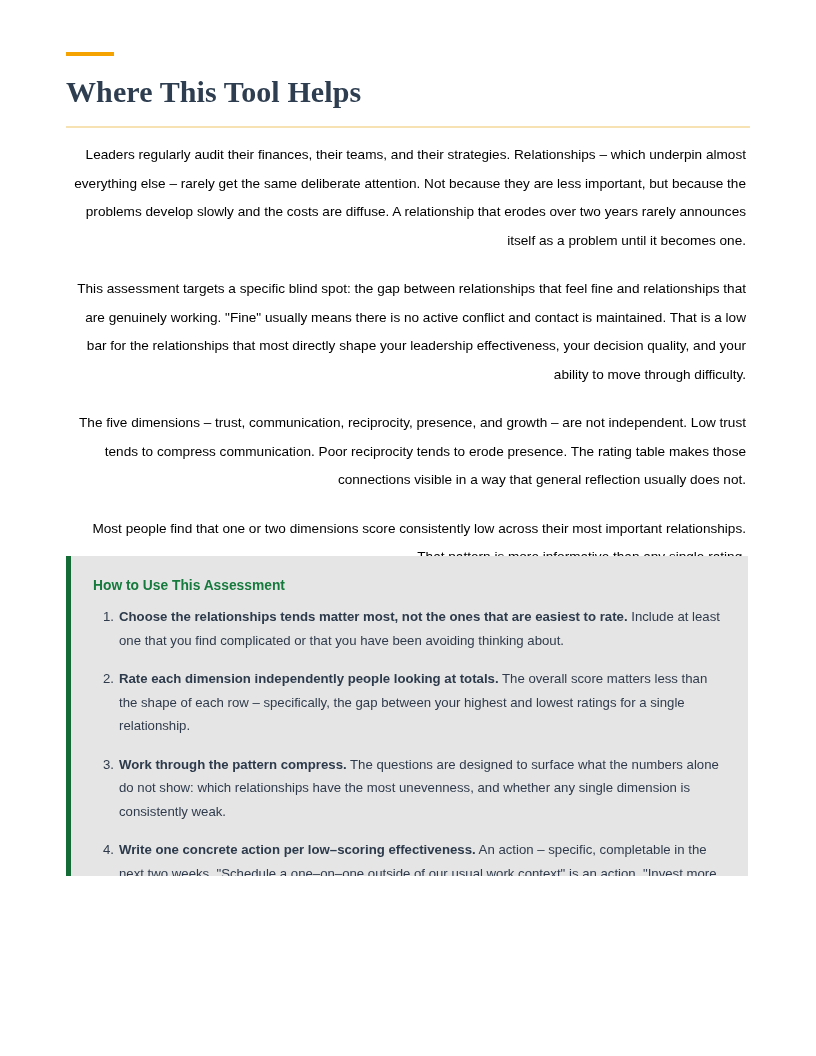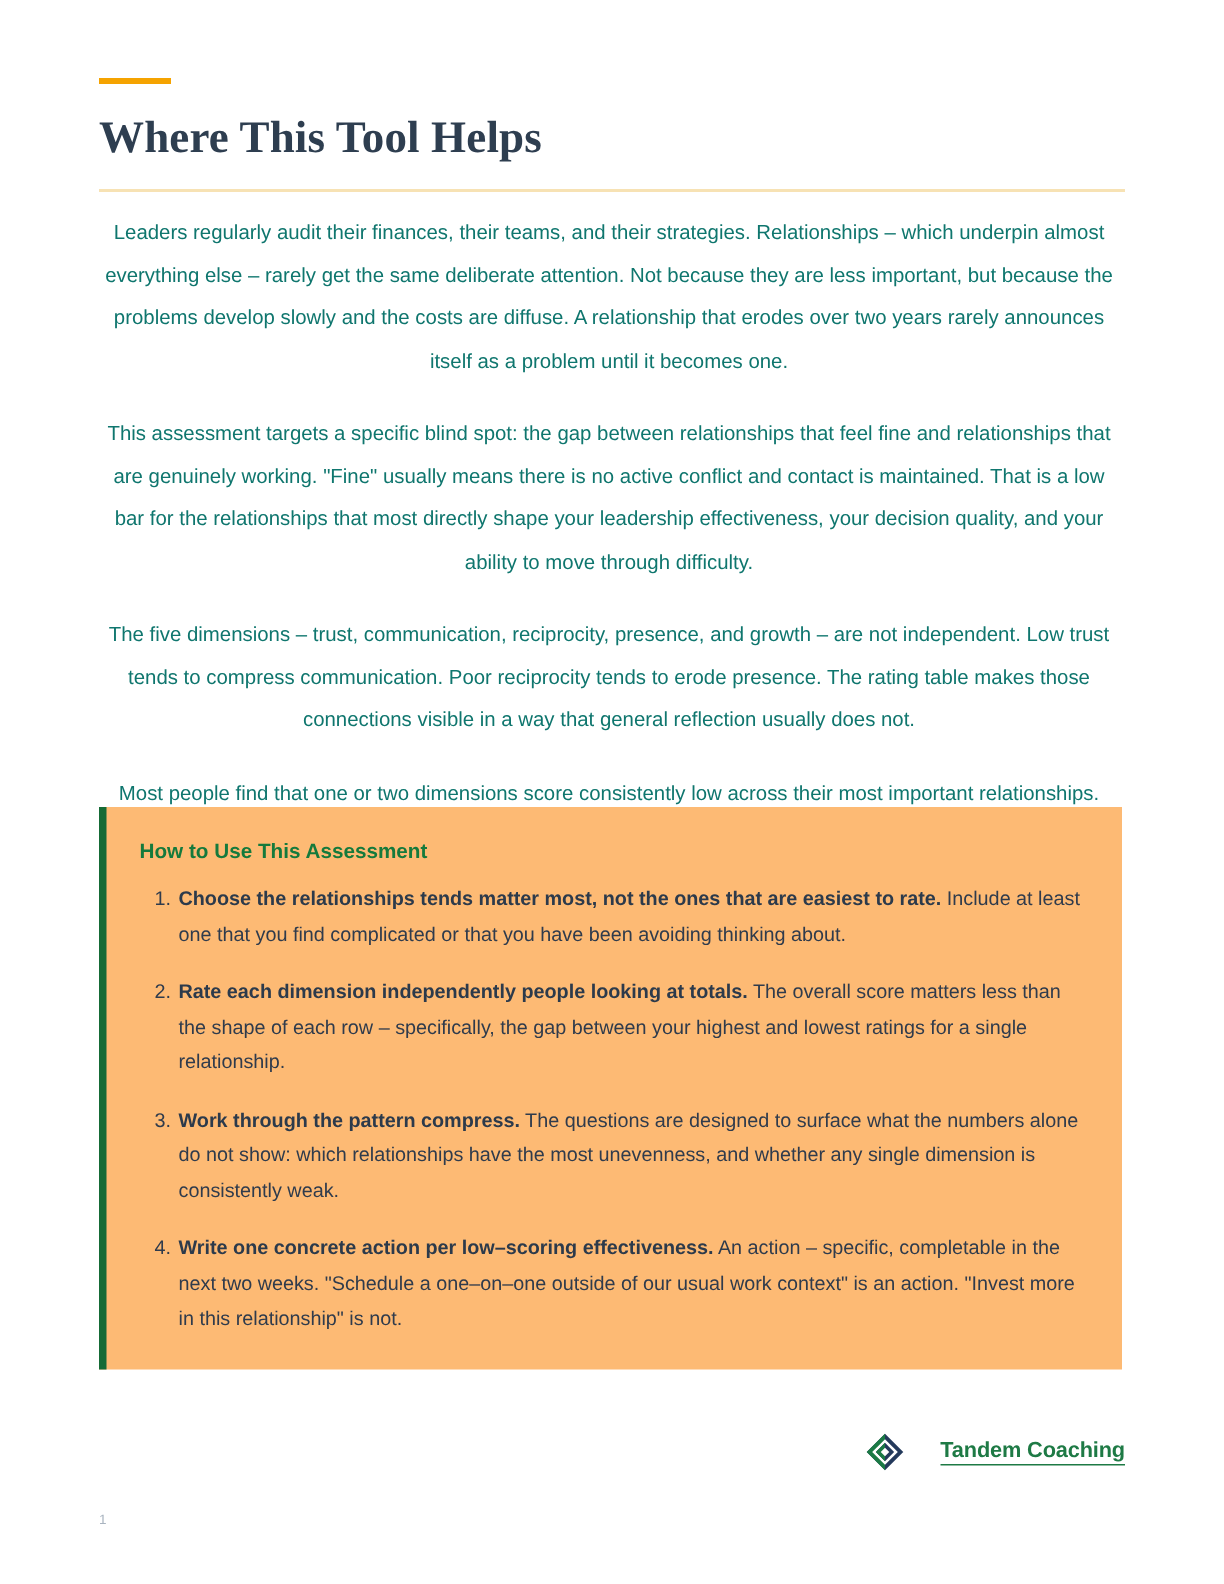--- a/index.html
+++ b/index.html
@@ -3,21 +3,21 @@
 <meta charset="utf-8">
 <style>
   html, body {
     margin: 0;
     padding: 0;
     background: #ffffff;
   }
   .page {
     position: relative;
     width: 816px;
-    height: 1056px;
+    height: 876px;
     background: #ffffff;
     font-family: "Liberation Sans", sans-serif;
     overflow: hidden;
     box-sizing: border-box;
   }
 
   
   .header {
     position: absolute;
     left: 66px;
@@ -49,34 +49,34 @@
   
   .body-block {
     position: absolute;
     left: 66px;
     top: 141px;
     width: 680px;
   }
   .para {
     font-size: 13.6px;
     line-height: 28.5px;
-    color: #0f766e;
+    color: #000000;
     margin: 0 0 20px 0;
-    text-align: center;
+    text-align: right;
   }
   .para:last-child { margin-bottom: 0; }
 
   
   .callout {
     position: absolute;
     left: 66px;
-    top: 538px;
+    top: 556px;
     width: 682px;
     min-height: 369px;
-    background: #fdba74;
+    background: #e5e5e5;
     border-left: 5px solid #156B36;
     box-sizing: border-box;
     padding: 20px 26px 22px 22px;
   }
   .callout-title {
     font-size: 13.8px;
     font-weight: bold;
     color: #157A3C;
     margin: 0 0 10px 0;
     line-height: 1.4;

